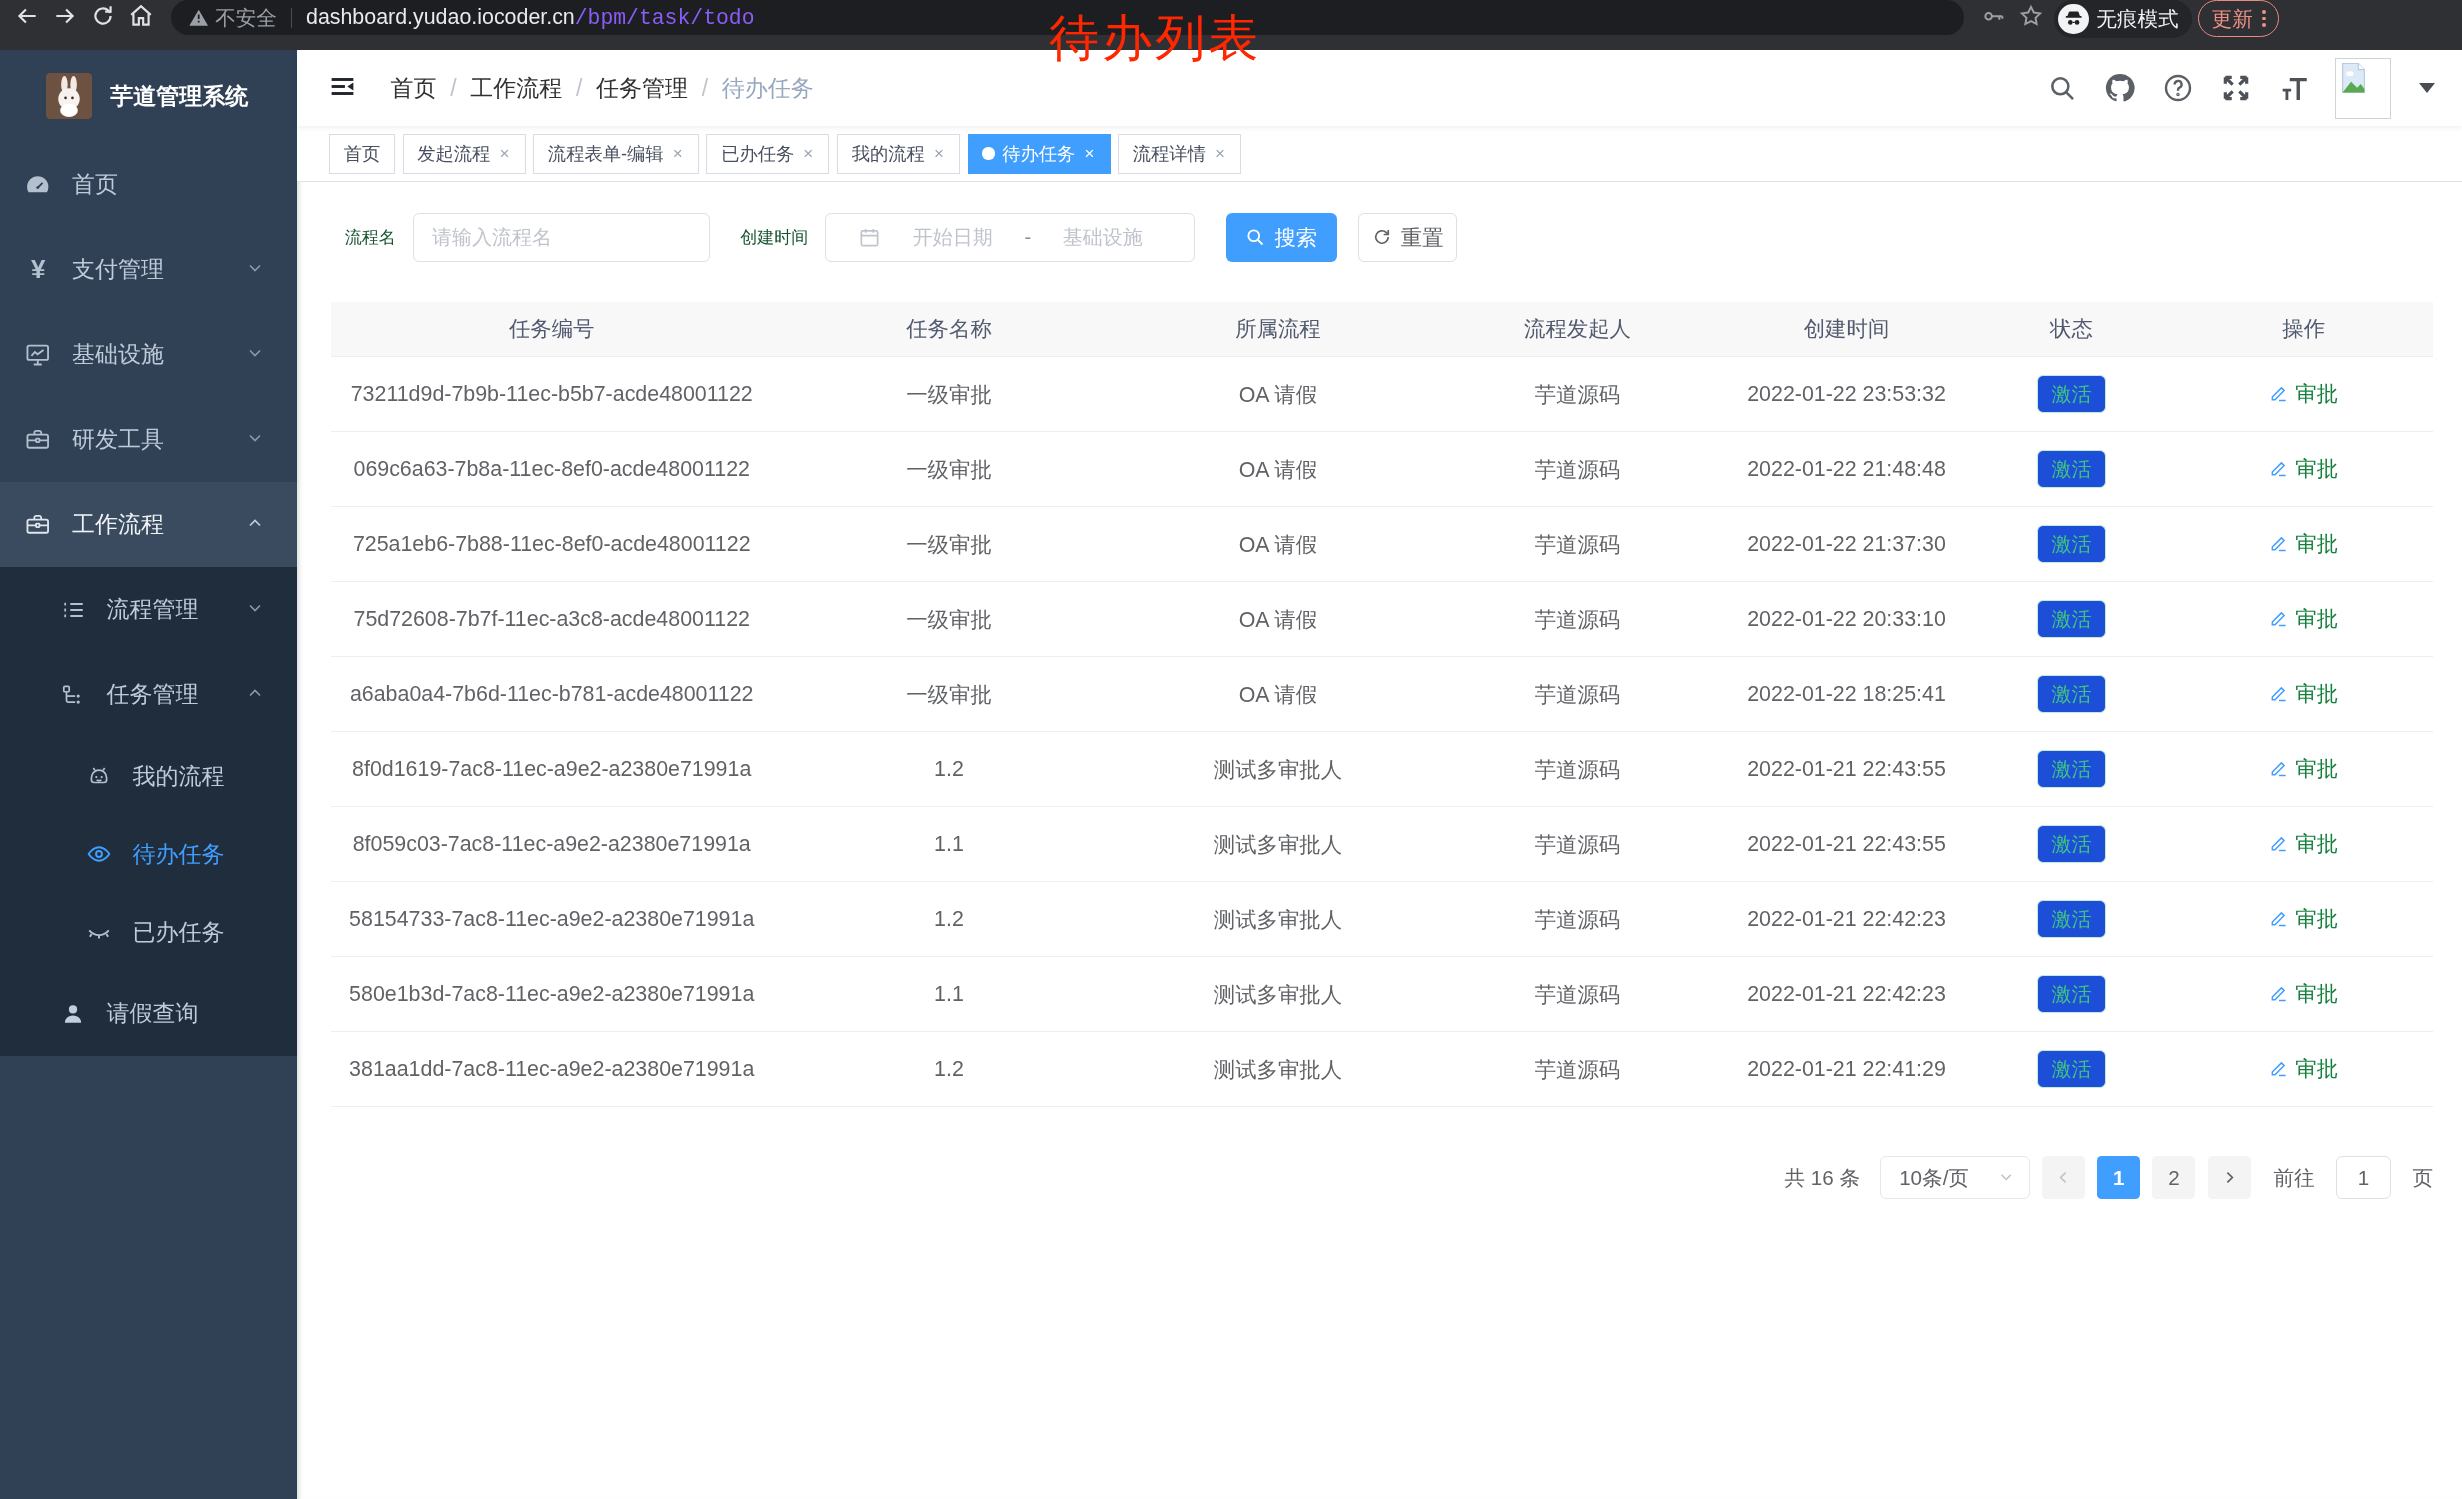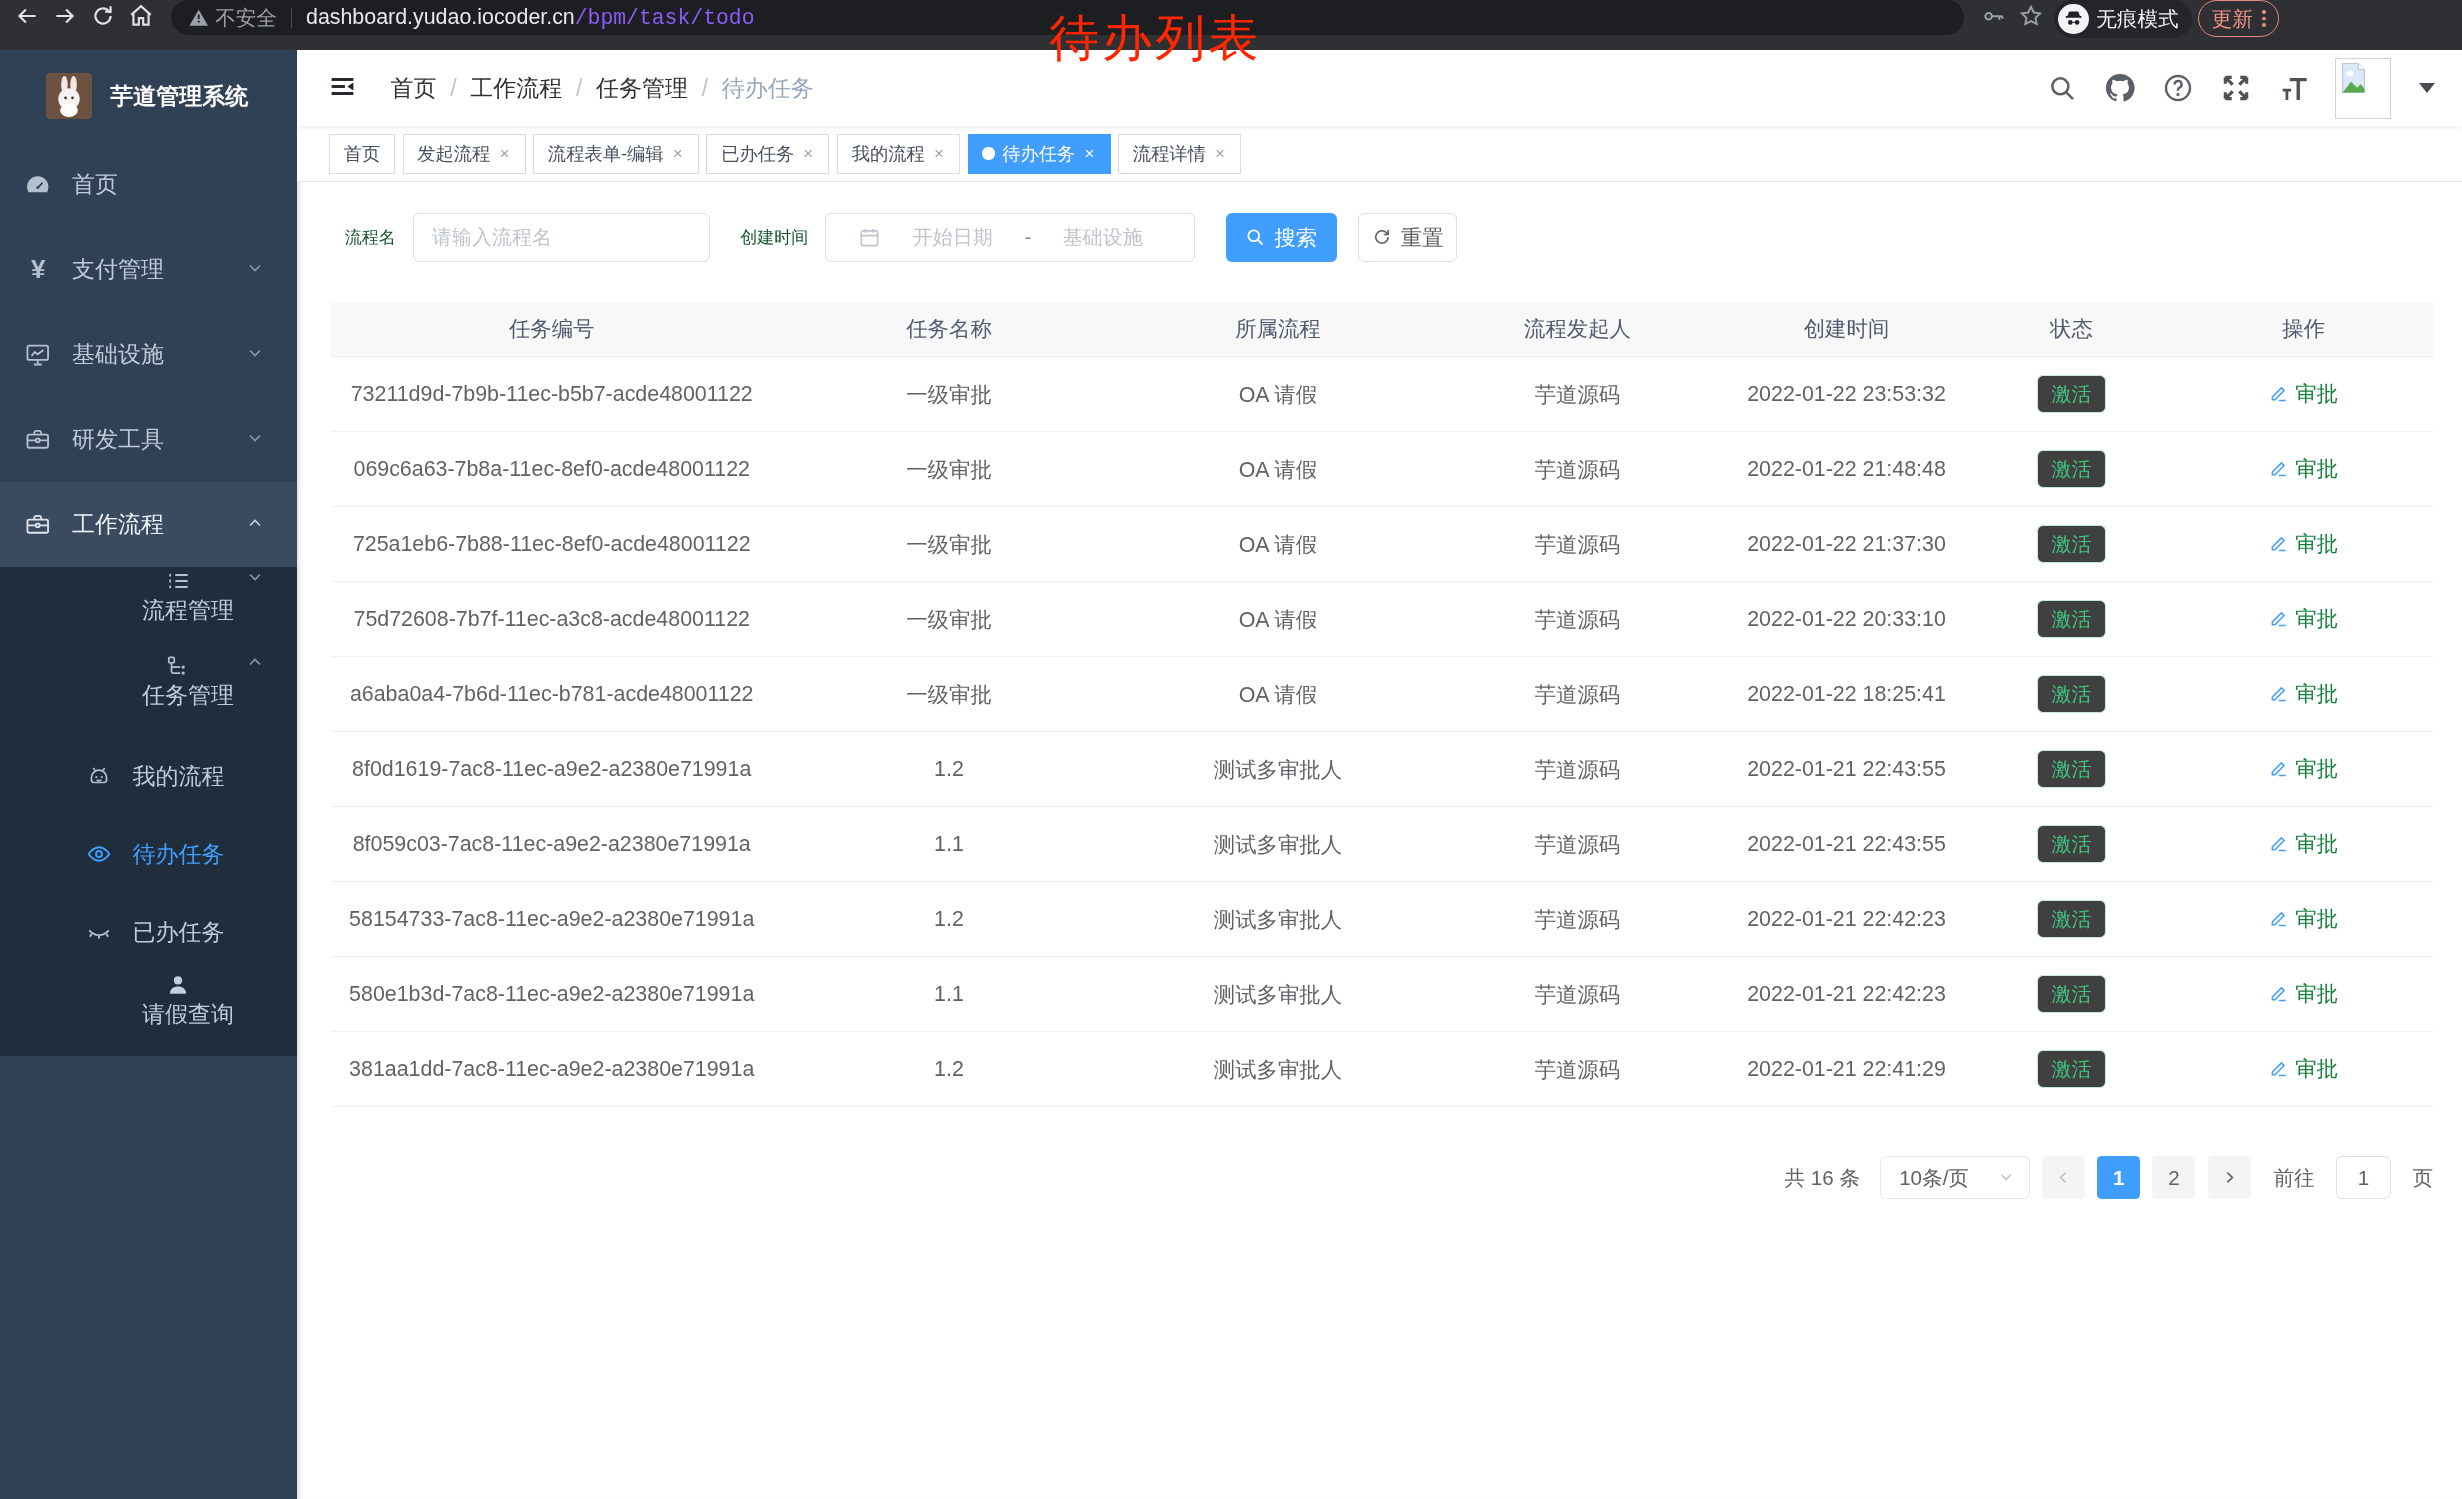--- a/index.html
+++ b/index.html
@@ -25,21 +25,21 @@
 
   
   .layout { display:flex; height:1449px; }
   .sidebar { width:297px; background:#304156; flex:0 0 auto; color:#bfcbd9; }
   .logo-row { height:92px; display:flex; align-items:center; padding-left:46px; gap:18.3px;text-align:center; }
   .logo-img { width:46px; height:46px; border-radius:4.6px; background:#6d5242; position:relative; overflow:hidden; flex:0 0 auto; }
   .logo-title { color:#fff; font-size:23px; font-weight:bold; }
 
   .menu-item { position:relative; display:flex; align-items:center; cursor:pointer; }
   .menu-item.lv1 { height:85px; padding-left:24.4px; }
-  .menu-item.lv2 { height:85px; padding-left:59px;flex-direction:column; }
+  .menu-item.lv2 { height:85px; padding-left:59px; }
   .menu-item.lv3 { height:78px; padding-left:85px; }
   .menu-item .mi-icon { width:27.5px; height:27.5px; flex:0 0 auto; display:flex; align-items:center; justify-content:center; }
   .menu-item .mi-label { margin-left:20px; font-size:23px; }
   .menu-item .chev { position:absolute; right:32px; }
   .submenu { background:#1f2d3d; }
   .menu-item.parent-active { background:#3a4b5f; }
   .menu-item.parent-active .mi-label { color:#f0f3f7; }
   .menu-item.active .mi-label { color:#409eff; }
   .yen-glyph { font-size:26px; font-weight:bold; color:#b3c0cd; }
 
@@ -74,21 +74,21 @@
   .date-input .ph { color:#bfc4cc; flex:1; text-align:center; }
   .date-input .sep { color:#8b9098; }
   .btn { height:49px; border-radius:6.1px; font-size:21.4px; display:inline-flex; align-items:center; justify-content:center; gap:9.2px; cursor:pointer; border:1.5px solid transparent; }
   .btn-primary { background:#409eff; color:#fff; width:111px; margin-left:30.5px; }
   .btn-plain { background:#fff; border-color:#dcdfe6; color:#606266; width:99px; margin-left:21.4px; }
 
   table.grid { width:100%; border-collapse:collapse; table-layout:fixed; }
   table.grid th { height:55px; background:#f8f8f9; color:#515a6e; font-size:21.4px; font-weight:500; border-bottom:1.5px solid #ebeef5; }
   table.grid td { height:75px; text-align:center; font-size:21.4px; color:#606266; border-bottom:1.5px solid #ebeef5; background:#fff; white-space:nowrap; }
   .c1{width:21%;} .c2{width:16.8%;} .c3{width:14.5%;} .c4{width:14%;} .c5{width:11.6%;} .c6{width:9.8%;} .c7{width:12.3%;}
-  .tag-active { display:inline-block; padding:6.1px 13.7px; background:#404040; border:1.5px solid #c3ecd8; border-radius:6.1px; color:#3fc57e; font-size:20px; line-height:1.2; }
+  .tag-active { display:inline-block; padding:6.1px 13.7px; background:#1d4ed8; border:1.5px solid #c3ecd8; border-radius:6.1px; color:#3fc57e; font-size:20px; line-height:1.2; }
   .approve-link { color:#15803d; font-size:21.4px; display:inline-flex; align-items:center; gap:6.1px; cursor:pointer; text-decoration:none; }
 
   .pager { display:flex; align-items:center; justify-content:flex-end; margin-top:49px; gap:12.2px; font-size:20.6px; color:#606266; }
   .pager .total { margin-right:7.6px; }
   .size-select { width:150px; height:43px; border:1.5px solid #e4e7ed; border-radius:6.1px; display:flex; align-items:center; justify-content:space-between; padding:0 13.7px 0 18.3px; color:#606266; cursor:pointer; }
   .pbtn { min-width:43px; height:43px; border-radius:4.6px; background:#f4f4f5; display:flex; align-items:center; justify-content:center; font-size:20.6px; color:#606266; cursor:pointer; }
   .pbtn.disabled { color:#c0c4cc; }
   .pbtn.page-active { background:#409eff; color:#fff; font-weight:bold; }
   .goto { margin-left:10.7px; }
   .goto-input { width:55px; height:43px; border:1.5px solid #dcdfe6; border-radius:6.1px; text-align:center; font-size:20.6px; color:#606266; margin:0 9.2px; display:flex; align-items:center; justify-content:center; }

